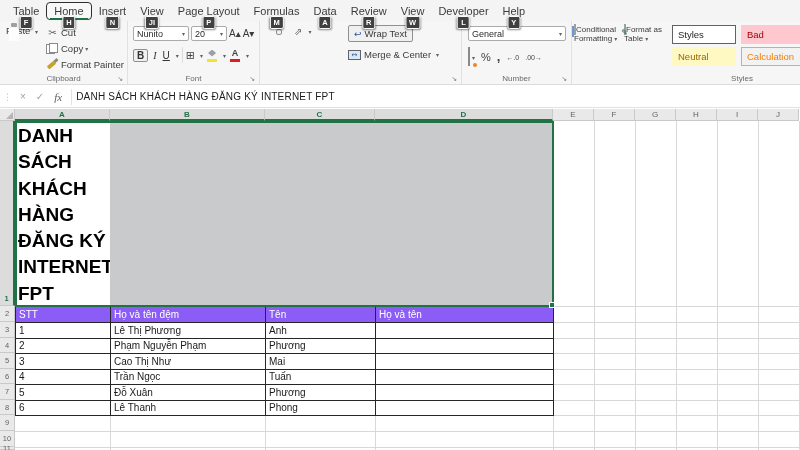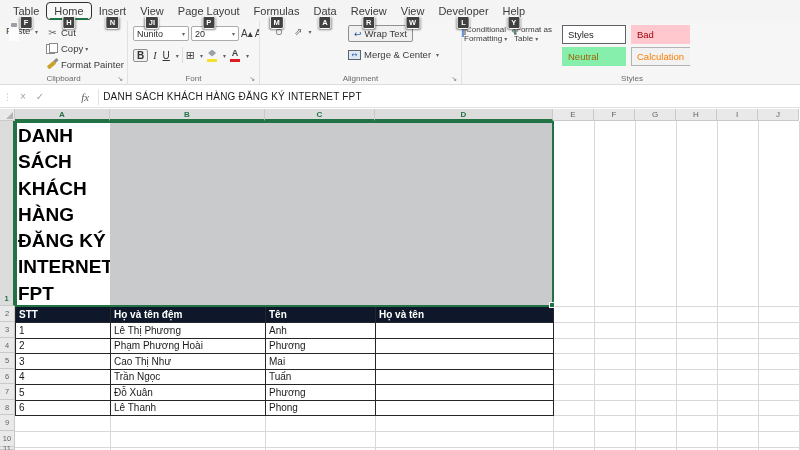--- a/index.html
+++ b/index.html
@@ -96,33 +96,33 @@
   .cf-icon::after { content:""; position:absolute; right:1px; top:1px; width:5px; height:11px; background:#6a99d0; }
   .ft-icon { width:14px; height:13px; margin:0 auto 2px; border:1px solid #9aa0a6; background:
              linear-gradient(to bottom,#6a99d0 0 4px,#fff 4px),
              repeating-linear-gradient(to bottom,transparent 0 3px,#c9c9c9 3px 4px); position:relative; }
   .ft-icon::after { content:"✎"; position:absolute; right:-3px; bottom:-3px; font-size:8px; color:#2f6b3f; font-family:"DejaVu Sans",sans-serif; }
   .gallery { position:absolute; left:100px; top:4px; width:140px; display:grid;
              grid-template-columns:64px 64px; grid-auto-rows:19px; gap:3px 5px; }
   .gcell { font-size:9.5px; padding-left:5px; display:flex; align-items:center; border:1px solid transparent; }
   .gc-normal { background:#fff; border:1.5px solid #5f6368; color:#1f1f1f; }
   .gc-bad { background:#ffc7ce; color:#9c0006; }
-  .gc-neutral { background:#86efac; color:#9c6500; }
+  .gc-neutral { background:#fef9c3; color:#9c6500; }
   .gc-calc { background:#f2f2f2; color:#fa7d00; border:1px solid #b3b3b3; }
   .styles-label { position:absolute; bottom:1px; left:100px; width:140px; text-align:center; font-size:8px; color:#6a6a6a; }
 
   
   #formula-bar { position:absolute; left:0; top:86px; width:800px; height:22px; background:#fff;
                  border-bottom:1px solid #e1e1e1; display:flex; align-items:center; z-index:5; }
   #name-box { width:73px; height:100%; display:flex; align-items:center; padding-left:8px;
               font-size:10.5px; color:#2b2b2b; border-right:1px solid #e3e3e3; }
   #name-box .dd { margin-left:auto; margin-right:5px; }
   .fb-grip { color:#c0c0c0; font-size:9px; padding:0 3px; }
   .fb-ico { color:#a0a0a0; font-size:10px; padding:0 5px; }
-  .fb-fx { font-family:"Liberation Serif",serif; font-style:italic; color:#5f6368; font-size:11px; padding:0 5px;margin-left:27px; }
+  .fb-fx { font-family:"Liberation Serif",serif; font-style:italic; color:#5f6368; font-size:11px; padding:0 5px; }
   .fb-sep { width:1px; height:16px; background:#e3e3e3; margin:0 4px; }
   #formula-value { font-size:10px; color:#1a1a1a; letter-spacing:.2px; }
 
   
   #col-headers { position:absolute; left:0; top:109px; width:800px; height:12px; display:flex; z-index:4; }
   .corner { width:15px; height:12px; background:#e9e9e9; border-right:1px solid #c9c9c9; border-bottom:1px solid #c9c9c9; position:relative; }
   .corner::after { content:""; position:absolute; right:1px; bottom:1px; border-style:solid;
                    border-width:0 0 7px 7px; border-color:transparent transparent #b5b5b5 transparent; }
   .ch { height:12px; font-size:8px; color:#5f6368; display:flex; align-items:center; justify-content:center;
         background:#e9e9e9; border-right:1px solid #c9c9c9; border-bottom:1px solid #c9c9c9; }
@@ -146,21 +146,21 @@
                 border:2px solid #217346; z-index:4; pointer-events:none; }
   #fill-handle { position:absolute; left:549px; top:181px; width:6px; height:6px;
                  background:#217346; border:1px solid #fff; z-index:5; }
 
   #data-table { position:absolute; left:15px; top:185px; width:538px; border-collapse:collapse;
                 table-layout:fixed; z-index:3; }
   #data-table td { border:1px solid #262626; font-size:10px; color:#1a1a1a; padding:0 0 0 3px;
                    white-space:nowrap; overflow:hidden; background:#fff; }
   #data-table tr { height:15.5px; }
   #data-table tr.thead { height:16px; }
-  #data-table tr.thead td { background:#0f172a; color:#fff; font-weight:bold; }
+  #data-table tr.thead td { background:#8b5cf6; color:#fff; font-weight:normal; }
 </style>
 </head>
 <body>
 
 <div id="app">
 
   <div id="tabs-row">
     <div class="tab"><span>Table</span><span class="keytip">F</span></div>
     <div class="tab active"><span>Home</span><span class="green-bar"></span><span class="keytip">H</span></div>
     <div class="tab"><span>Insert</span><span class="keytip">N</span></div>
@@ -200,21 +200,21 @@
       <div class="grp-label">Clipboard</div>
       <span class="launcher">↘</span>
     </section>
 
     <section class="group g-font">
       <div class="font-row1">
         <div class="combo" style="width:56px">
             <span>Nunito</span>
             <span class="dd">▾</span>
           </div>
-        <div class="combo" style="width:48px">
+        <div class="combo" style="width:36px">
             <span>20</span>
             <span class="dd">▾</span>
           </div>
         <span class="az">A▴</span>
         <span class="az">A▾</span>
       </div>
       <div class="font-row2">
         <span class="bld toggled">B</span>
         <span class="ita">I</span>
         <span class="und">U</span>
@@ -254,24 +254,39 @@
         <span class="lines-box"><span class="lines-icon"></span></span>
         <span class="lines-box"><span class="lines-icon"></span></span>
         <span class="lines-box"><span class="lines-icon" style="width:10px"></span></span>
         <span class="lines-box"><span class="lines-icon" style="width:10px"></span></span>
       </div>
       <div class="merge-btn">
         <span class="merge-icon">↔</span>
         <span>Merge &amp; Center</span>
         <span class="dd">▾</span>
       </div>
-      <div class="grp-label">Alignment</div>
       <span class="launcher">↘</span>
     </section>
 
+    <section class="group g-num">
+      <div class="combo num-combo">
+          <span>General</span>
+          <span class="dd">▾</span>
+        </div>
+      <div class="num-row2">
+        <span><span class="acct-icon"></span></span>
+          <span class="dd" style="margin-left:-4px">▾</span>
+        <span class="pct">%</span>
+        <span class="comma">,</span>
+        <span class="decimals">←.0</span>
+        <span class="decimals">.00→</span>
+      </div>
+      <div class="grp-label">Number</div>
+      <span class="launcher">↘</span>
+    </section>
 
     <section class="group g-styles">
       <div class="big-btn" style="left:2px">
         <span class="cf-icon"></span>
         <span>Conditional</span><br>
         <span>Formatting</span><span class="dd">▾</span>
       </div>
       <div class="big-btn" style="left:52px">
         <span class="ft-icon"></span>
         <span>Format as</span><br>
@@ -367,21 +382,21 @@
         <td>Họ và tên</td>
       </tr>
       <tr>
         <td>1</td>
             <td>Lê Thị Phương</td>
             <td>Anh</td>
             <td></td>
       </tr>
       <tr>
         <td>2</td>
-            <td>Phạm Phương Hoài</td>
+            <td>Phạm Nguyễn Phạm</td>
             <td>Phương</td>
             <td></td>
       </tr>
       <tr>
         <td>3</td>
             <td>Cao Thị Như</td>
             <td>Mai</td>
             <td></td>
       </tr>
       <tr>

